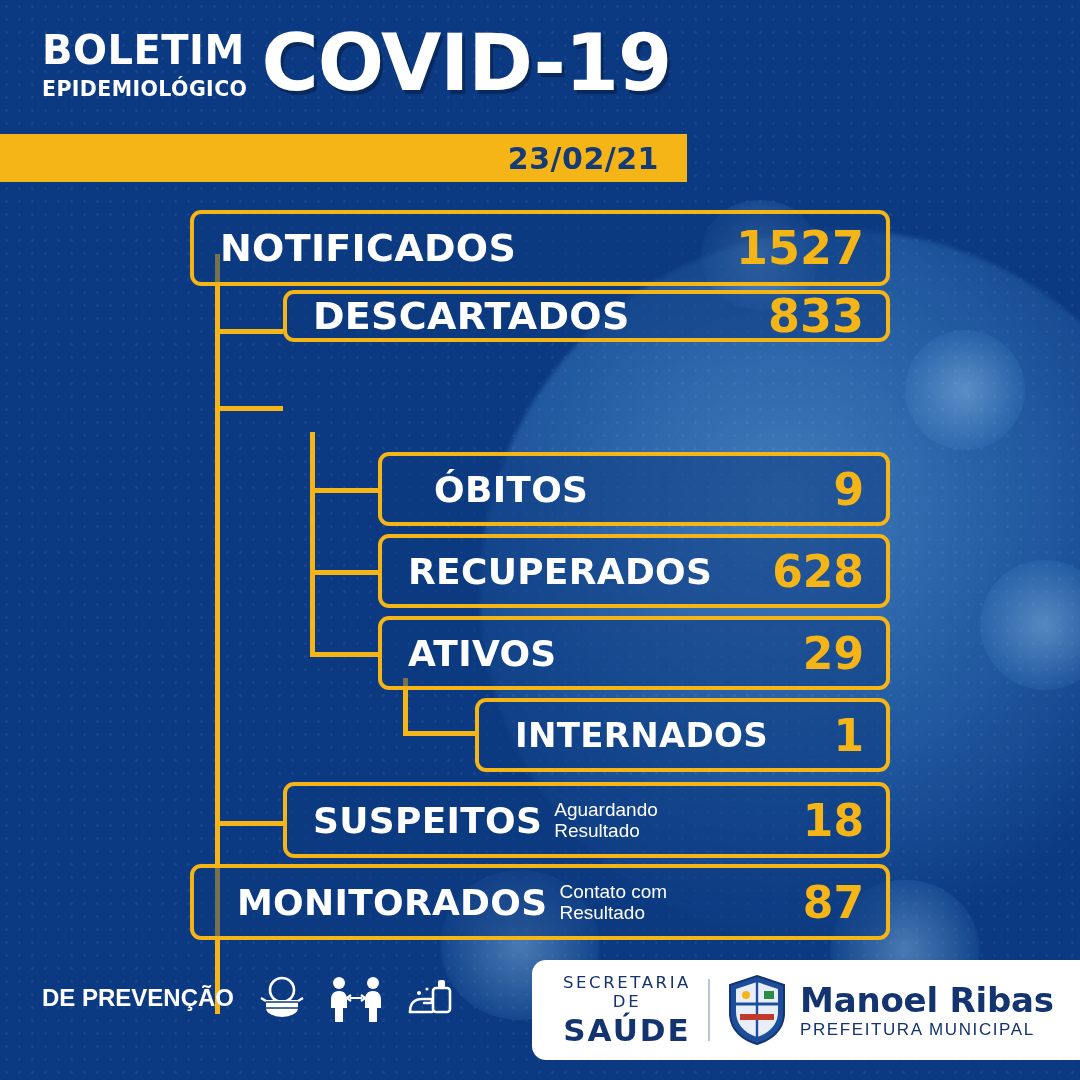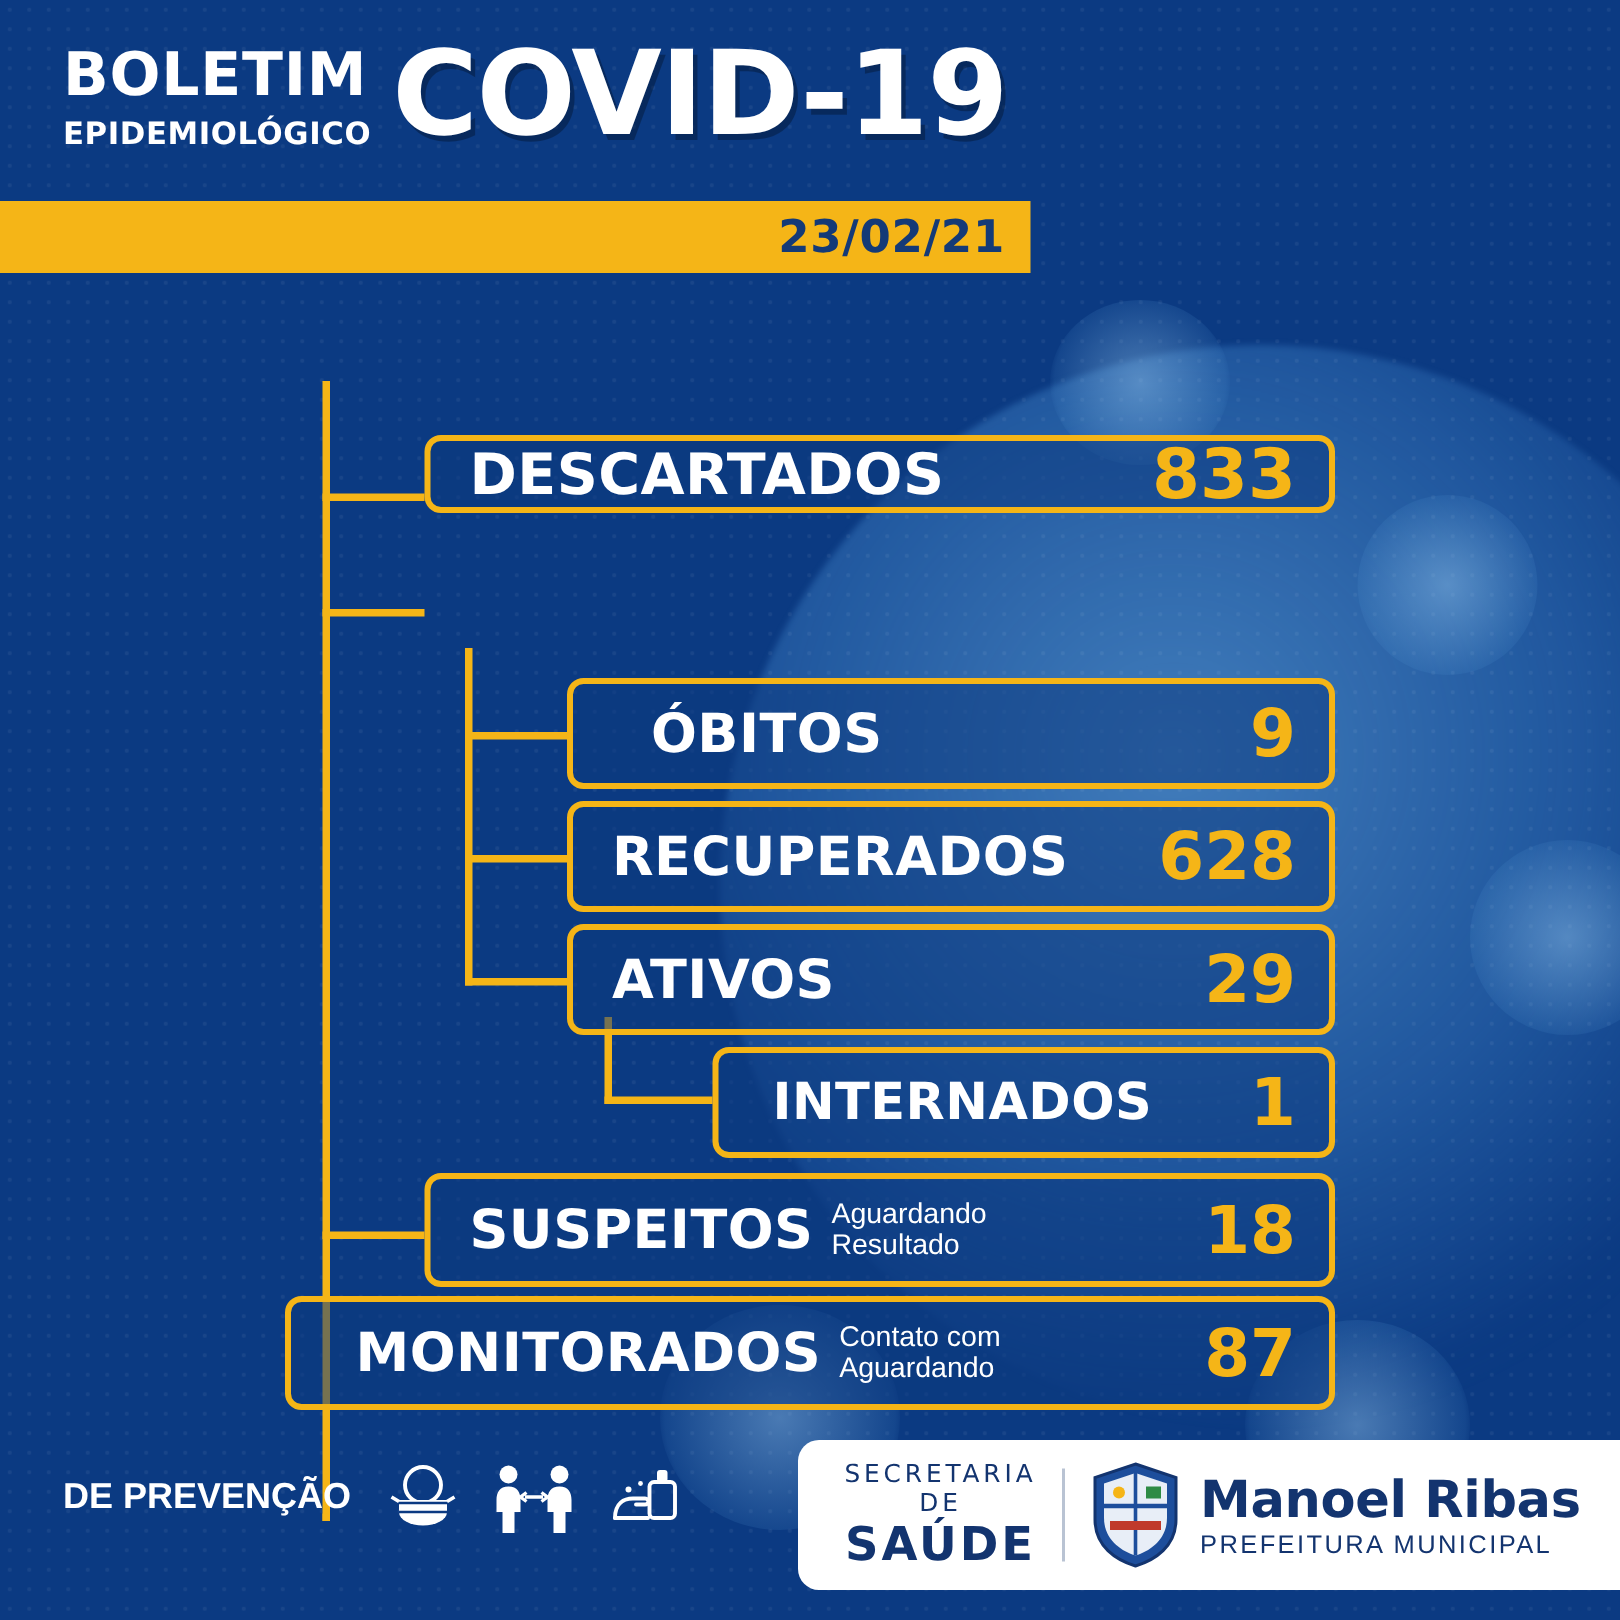--- a/index.html
+++ b/index.html
@@ -56,21 +56,21 @@
   .hd-covid {
     color: #ffffff; font-weight: bold; font-size: 78px; letter-spacing: -1px;
     margin-left: 14px; margin-top: -4px; line-height: 1;
     font-family: "DejaVu Sans", sans-serif;
     text-shadow: 3px 4px 0 rgba(0,0,0,0.28);
   }
   .datebar {
     position: absolute; left: 0; top: 134px; width: 687px; height: 48px;
     background: #f5b517; z-index: 5;
     display: flex; align-items: center; justify-content: flex-end;
-    padding-right: 17px;
+    padding-right: 28px;
   }
   .datebar span {
     color: #143a77; font-weight: bold; font-size: 30px; letter-spacing: 0.5px;
     font-family: "DejaVu Sans", sans-serif;
   }
 
   
   .chart { position: absolute; left: 0; top: 182px; width: 1080px; height: 770px; z-index: 4; }
   .box {
     position: absolute;
@@ -163,20 +163,24 @@
     <div class="conn" style="left:215px; top:827px; width:5px; height:5px;"></div>
 
     <div class="conn" style="left:310px; top:250px; width:5px; height:225px;"></div>
     <div class="conn" style="left:310px; top:306px; width:68px; height:5px;"></div>
     <div class="conn" style="left:310px; top:388px; width:68px; height:5px;"></div>
     <div class="conn" style="left:310px; top:470px; width:68px; height:5px;"></div>
 
     <div class="conn" style="left:403px; top:496px; width:5px; height:58px;"></div>
     <div class="conn" style="left:403px; top:549px; width:72px; height:5px;"></div>
 
+    <div class="box" style="left:190px; top:28px; width:700px; height:76px;">
+      <div class="lbl" style="font-size:38px;">NOTIFICADOS</div>
+      <div class="val" style="font-size:46px;">1527</div>
+    </div>
 
     <div class="box" style="left:283px; top:108px; width:607px; height:52px;">
       <div class="lbl" style="font-size:38px;">DESCARTADOS</div>
       <div class="val" style="font-size:46px;">833</div>
     </div>
 
 
     <div class="box" style="left:378px; top:270px; width:512px; height:74px;">
       <div class="lbl" style="font-size:36px; margin-left:26px;">ÓBITOS</div>
       <div class="val" style="font-size:44px;">9</div>
@@ -200,21 +204,21 @@
     <div class="box" style="left:283px; top:600px; width:607px; height:76px;">
       <div class="lbl" style="font-size:36px;">SUSPEITOS</div>
       <div class="sub">Aguardando
 Resultado</div>
       <div class="val" style="font-size:44px;">18</div>
     </div>
 
     <div class="box" style="left:190px; top:682px; width:700px; height:76px;padding-left:43px;">
       <div class="lbl" style="font-size:36px;">MONITORADOS</div>
       <div class="sub">Contato com
-Aguardando</div>
+Resultado</div>
       <div class="val" style="font-size:44px;">87</div>
     </div>
 
   </div>
 
   <div class="footer">
 
     <div class="prev">
       <div class="prev-txt">
         <div class="l2">DE PREVENÇÃO</div>

